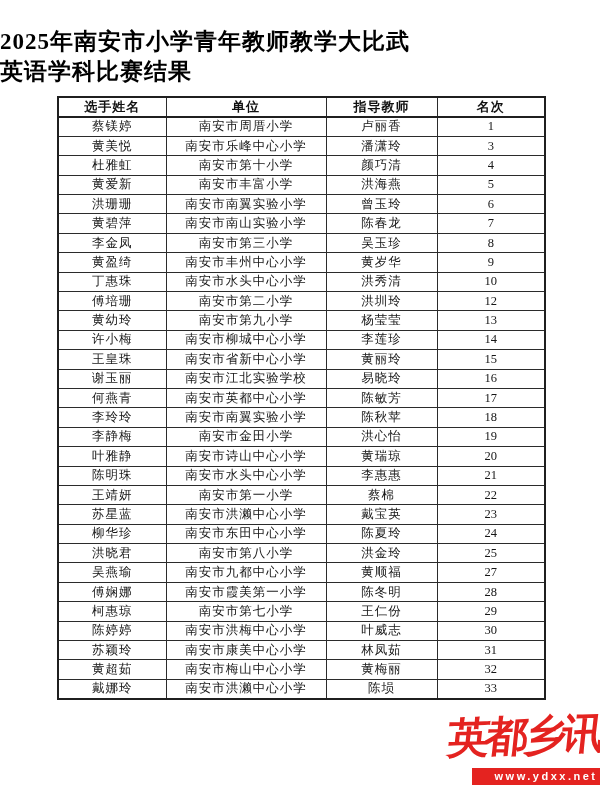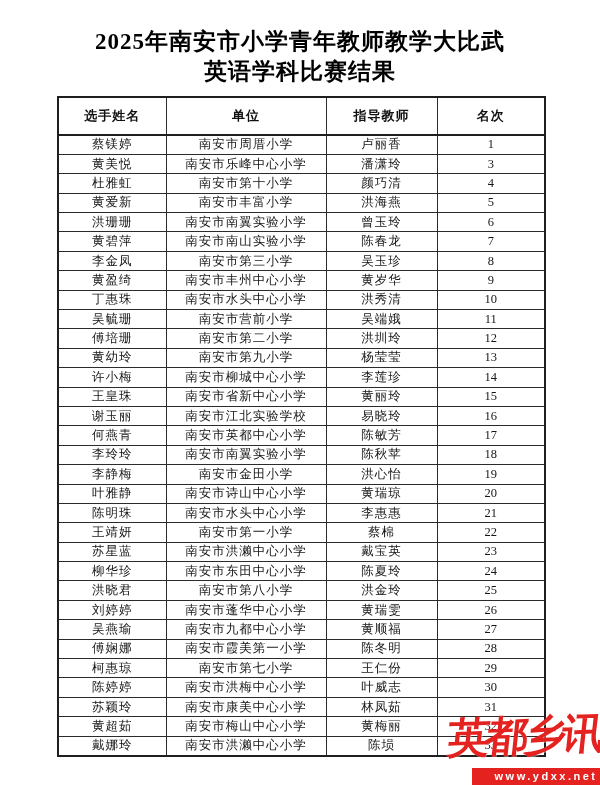--- a/index.html
+++ b/index.html
@@ -9,21 +9,20 @@
     width:600px; height:785px;
     background:#ffffff;
     font-family:"Liberation Serif","DejaVu Serif",serif;
     color:#111;
     overflow:hidden;
     outline:1px solid #e8e8e8;
   }
   .title {
     position:absolute;
     top:27px; left:0; width:100%;
-    text-align:center;
     font-weight:bold;
     font-size:23px;
     line-height:30px;
     color:#000;
     letter-spacing:1px;
   }
   .title .t-line { display:block; }
   table.results {
     position:absolute;
     left:57px; top:96px;
@@ -33,21 +32,21 @@
     border:2px solid #1f1f1f;
   }
   table.results th, table.results td {
     border:1px solid #2b2b2b;
     text-align:center;
     vertical-align:middle;
     padding:0;
     overflow:hidden;
     white-space:nowrap;
   }
-  table.results thead tr { height:38px; }
+  table.results thead tr { height:20px; }
   table.results thead th {
     font-size:13px;
     font-weight:bold;
     letter-spacing:1px;
     border-bottom:2px solid #1f1f1f;
   }
   table.results tbody tr { height:19.4px;padding-left:16px; }
   table.results tbody td {
     font-size:12.5px;
     letter-spacing:1px;
@@ -157,26 +156,20 @@
           <td>黄岁华</td>
           <td class="rank-cell">9</td>
         </tr>
         <tr>
           <td>丁惠珠</td>
           <td>南安市水头中心小学</td>
           <td>洪秀清</td>
           <td class="rank-cell">10</td>
         </tr>
         <tr>
-          <td>吴毓珊</td>
-          <td>南安市营前小学</td>
-          <td>吴端娥</td>
-          <td class="rank-cell">11</td>
-        </tr>
-        <tr>
           <td>傅培珊</td>
           <td>南安市第二小学</td>
           <td>洪圳玲</td>
           <td class="rank-cell">12</td>
         </tr>
         <tr>
           <td>黄幼玲</td>
           <td>南安市第九小学</td>
           <td>杨莹莹</td>
           <td class="rank-cell">13</td>
@@ -247,26 +240,20 @@
           <td>陈夏玲</td>
           <td class="rank-cell">24</td>
         </tr>
         <tr>
           <td>洪晓君</td>
           <td>南安市第八小学</td>
           <td>洪金玲</td>
           <td class="rank-cell">25</td>
         </tr>
         <tr>
-          <td>刘婷婷</td>
-          <td>南安市蓬华中心小学</td>
-          <td>黄瑞雯</td>
-          <td class="rank-cell">26</td>
-        </tr>
-        <tr>
           <td>吴燕瑜</td>
           <td>南安市九都中心小学</td>
           <td>黄顺福</td>
           <td class="rank-cell">27</td>
         </tr>
         <tr>
           <td>傅娴娜</td>
           <td>南安市霞美第一小学</td>
           <td>陈冬明</td>
           <td class="rank-cell">28</td>

